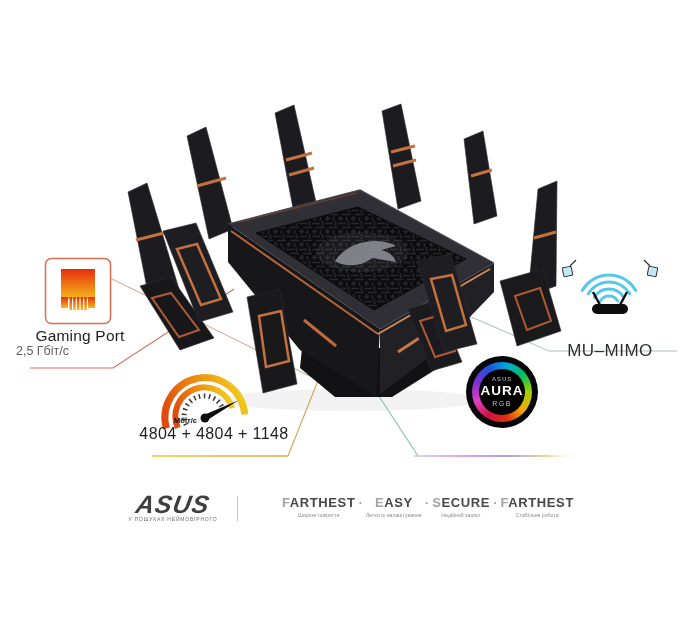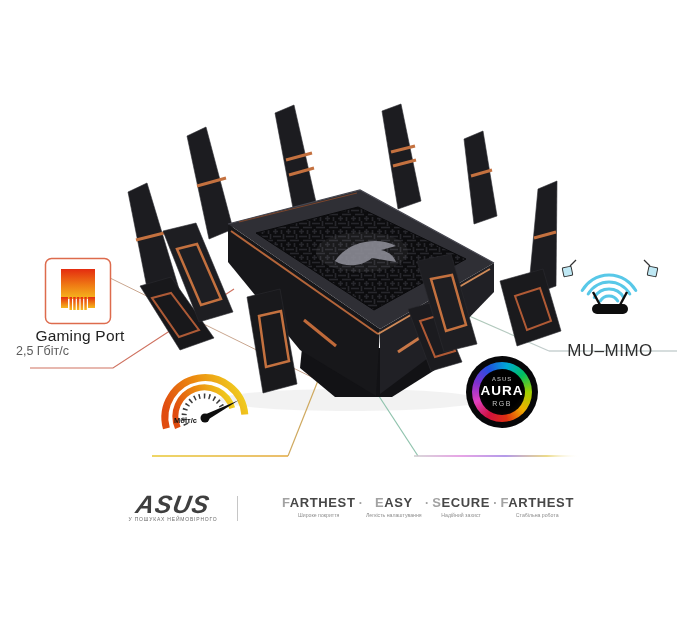--- a/index.html
+++ b/index.html
@@ -176,20 +176,21 @@
         <stop offset="1" stop-color="#f0d020"></stop>
       </linearGradient>
     </defs>
     <path d="M13.4,66.4 A40,40 0 1 1 91.8,52.5" fill="none" stroke="url(#gaugeGrad)" stroke-width="7"></path>
     <path d="M24.8,65.9 A29,29 0 1 1 79.2,46.1" fill="none" stroke="url(#gaugeGrad)" stroke-width="6"></path>
     <path d="M33.2,62.8 A20,20 0 1 1 70.1,47.6" fill="none" stroke="#1a1a1a" stroke-width="5" stroke-dasharray="1.5 3.5" opacity="0.85"></path>
     <polygon points="52,52.5 52,59.5 85.6,38.2" fill="#0e0e0e"></polygon>
     <circle cx="52" cy="56" r="4.5" fill="#0e0e0e"></circle>
     <text x="44" y="61" text-anchor="end" font-size="7.5" font-weight="bold" fill="#111111" font-family="Liberation Sans, sans-serif">Мбіт/с</text>
   </svg>
+  <div class="abs callout-title speed-label">4804 + 4804 + 1148</div>
 
   <div class="abs aura-circle">
     <div class="aura-ring"></div>
     <div class="aura-inner">
       <span class="aura-brand">ASUS</span>
       <span class="aura-word">AURA</span>
       <span class="aura-rgb">RGB</span>
     </div>
   </div>
 

